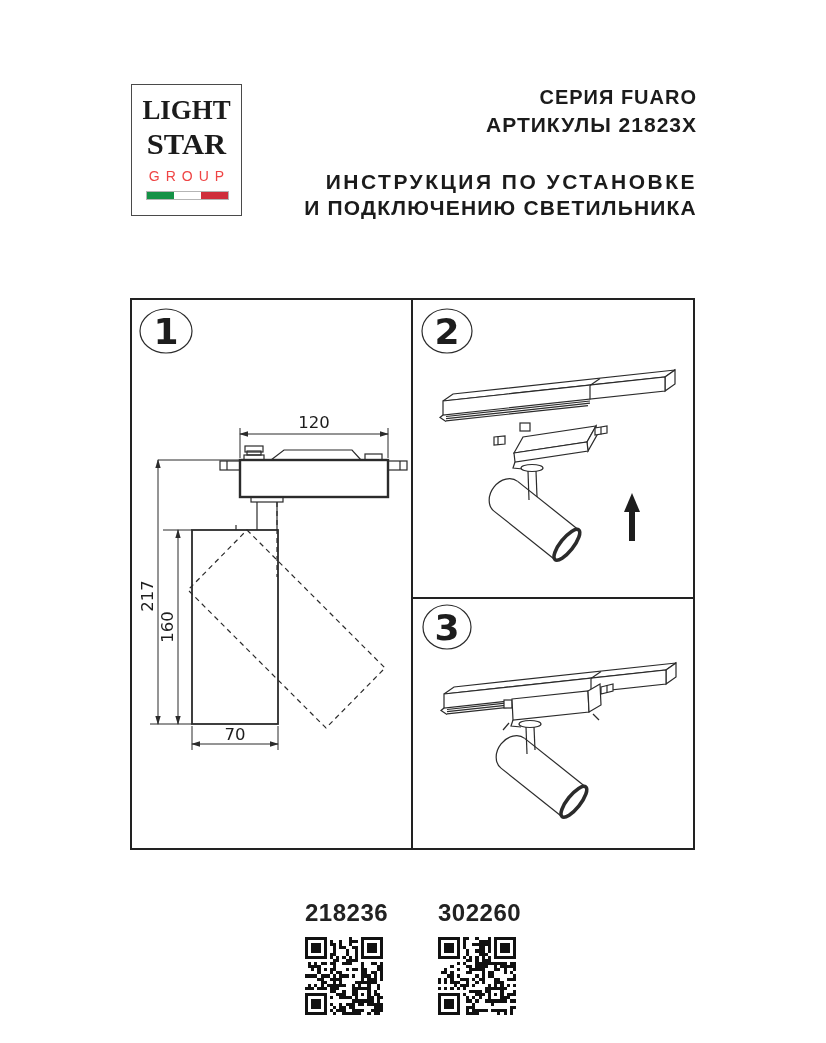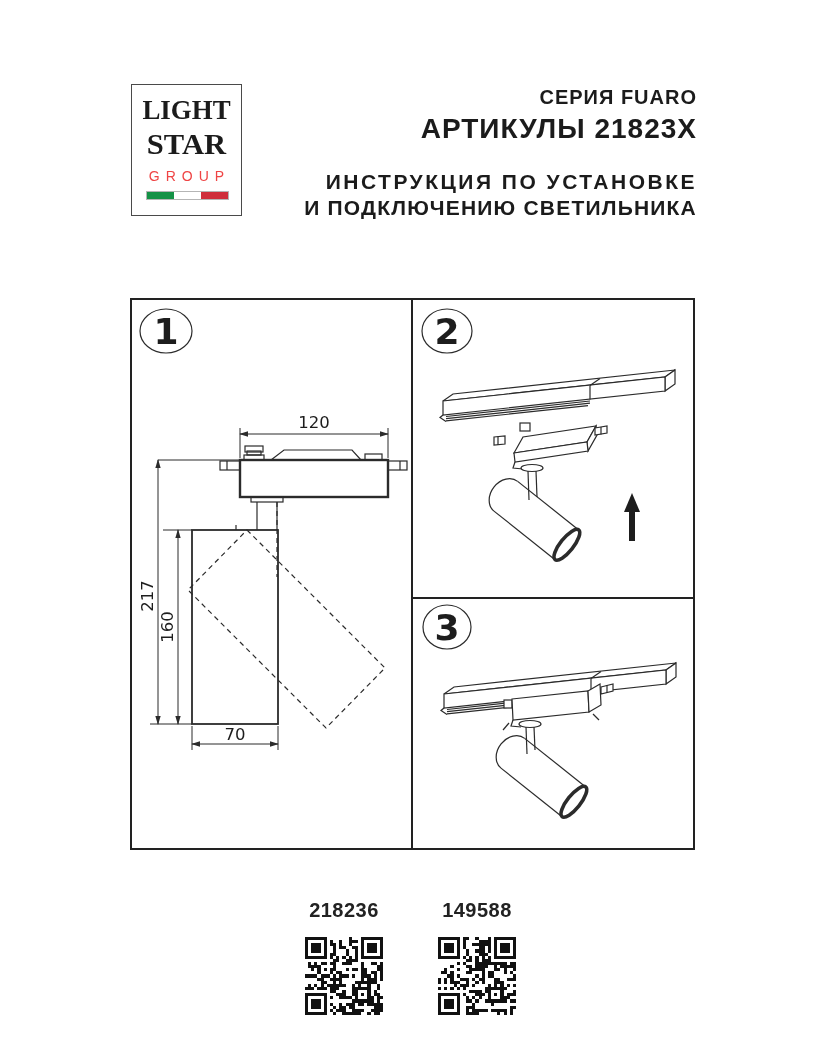--- a/index.html
+++ b/index.html
@@ -12,41 +12,41 @@
   .logo-light{top:11px;font-size:28px;letter-spacing:0px;transform:scaleX(.96);}
   .logo-star{top:44px;font-size:30px;transform:scaleX(1.02);}
   .logo-group{top:84px;font-family:"Liberation Sans",sans-serif;font-weight:normal;
               font-size:14px;letter-spacing:6px;text-indent:6px;color:#ef4444;transform:none;}
   .flag{position:absolute;left:14px;top:106px;width:81px;height:7px;border:1px solid #b5b5b5;
         display:flex;}
   .flag span{flex:1 1 33%;height:100%;}
   
   .hdr{position:absolute;right:129px;text-align:left;font-weight:bold;color:#1b1b1b;white-space:nowrap;}
   .hdr-series1{top:86px;font-size:20px;letter-spacing:1px;}
-  .hdr-series2{top:113px;font-size:28px;letter-spacing:1px;}
+  .hdr-series2{top:113px;font-size:21px;letter-spacing:1px;}
   .hdr-title1{top:170px;font-size:21px;letter-spacing:2.5px;}
   .hdr-title2{top:196px;font-size:21px;letter-spacing:1.2px;}
   
   .frame{position:absolute;left:130px;top:298px;width:565px;height:552px;
          border:2px solid #222;box-sizing:border-box;}
   .div-v{position:absolute;left:279px;top:0;bottom:0;width:2px;background:#222;}
   .div-h{position:absolute;left:281px;right:0;top:297px;height:2px;background:#222;}
   .panel{position:absolute;}
   svg text{font-family:"DejaVu Sans","Liberation Sans",sans-serif;fill:#1d1d1d;}
   .stepnum{font-size:36px;font-weight:bold;}
   .dim{font-size:16.5px;}
   .ln{stroke:#2b2b2b;fill:none;stroke-width:1.2px;}
   .lnw{stroke:#2b2b2b;fill:#ffffff;stroke-width:1.2px;}
   .thick{stroke-width:2.4px;}
   .med{stroke-width:1.8px;}
   .dimln{stroke:#2b2b2b;fill:none;stroke-width:1px;}
   .dash{stroke-dasharray:5 4;}
   
   .qr-label{position:absolute;width:78px;text-align:center;top:899px;
-            font-size:20px;font-weight:bold;letter-spacing:.5px;color:#222;}
+            font-size:24px;font-weight:bold;letter-spacing:.5px;color:#222;}
   .qr{position:absolute;top:937px;width:78px;height:78px;}
 </style>
 </head>
 <body>
 
 <div class="sheet">
 
   <div class="logo-box">
     <div class="logo-word logo-light">LIGHT</div>
     <div class="logo-word logo-star">STAR</div>
@@ -199,21 +199,21 @@
           <path d="M10,-19 A15,19 0 0 0 10,19" class="ln"></path>
           <line x1="10" y1="-19" x2="86" y2="-19" class="ln"></line>
           <line x1="10" y1="19" x2="86" y2="19" class="ln"></line>
           <ellipse cx="88" cy="0" rx="6.5" ry="19" fill="none" stroke="#2b2b2b" stroke-width="3.6"></ellipse>
         </g>
       </g>
     </svg>
   </div>
 
   <div class="qr-label" style="left:305px">218236</div>
-  <div class="qr-label" style="left:438px">149588</div>
+  <div class="qr-label" style="left:438px">302260</div>
   <svg class="qr" style="left:305px" viewBox="0 0 25 25" shape-rendering="crispEdges">
       <rect x="0" y="0" width="1" height="1" fill="#111"></rect>
       <rect x="1" y="0" width="1" height="1" fill="#111"></rect>
       <rect x="2" y="0" width="1" height="1" fill="#111"></rect>
       <rect x="3" y="0" width="1" height="1" fill="#111"></rect>
       <rect x="4" y="0" width="1" height="1" fill="#111"></rect>
       <rect x="5" y="0" width="1" height="1" fill="#111"></rect>
       <rect x="6" y="0" width="1" height="1" fill="#111"></rect>
       <rect x="14" y="0" width="1" height="1" fill="#111"></rect>
       <rect x="18" y="0" width="1" height="1" fill="#111"></rect>

